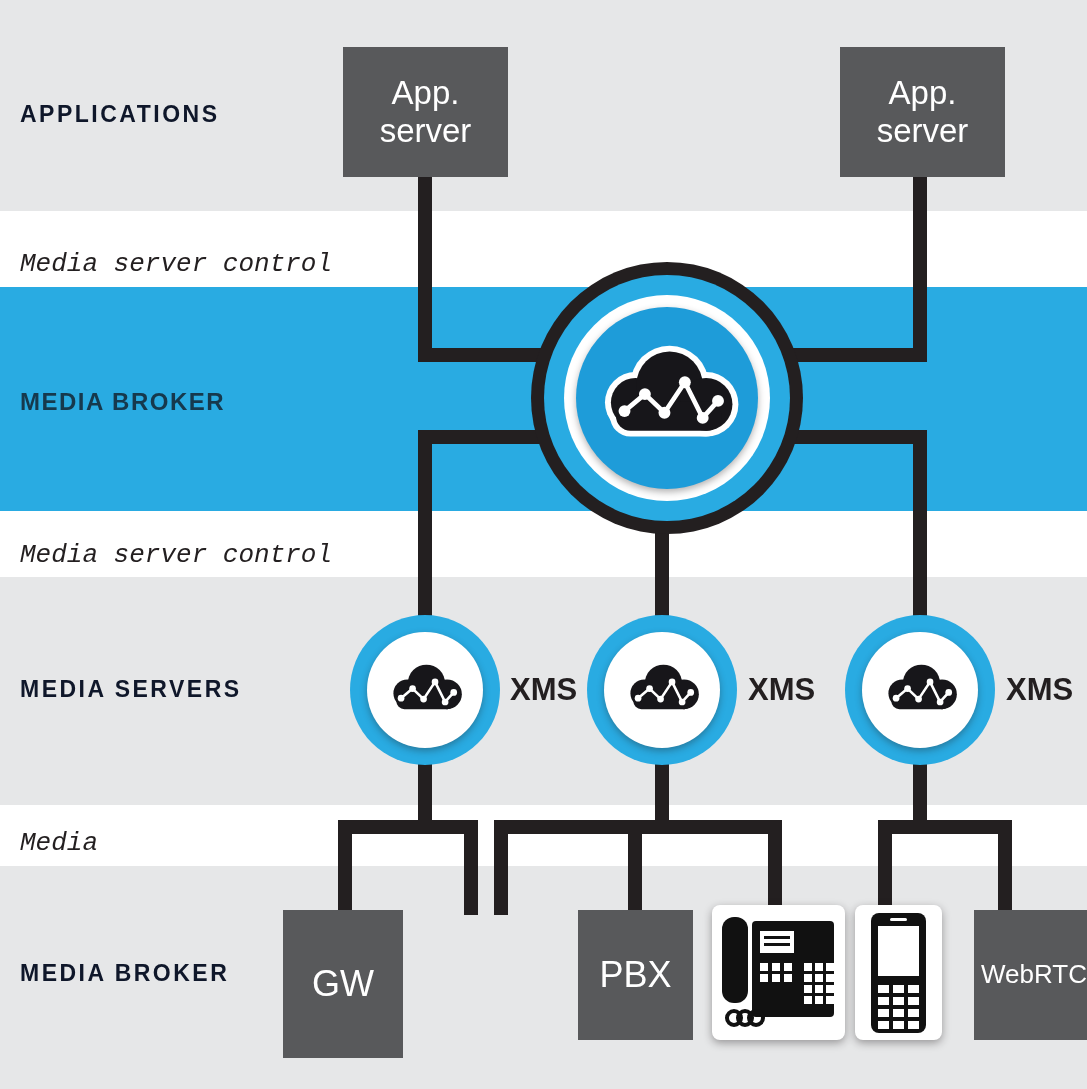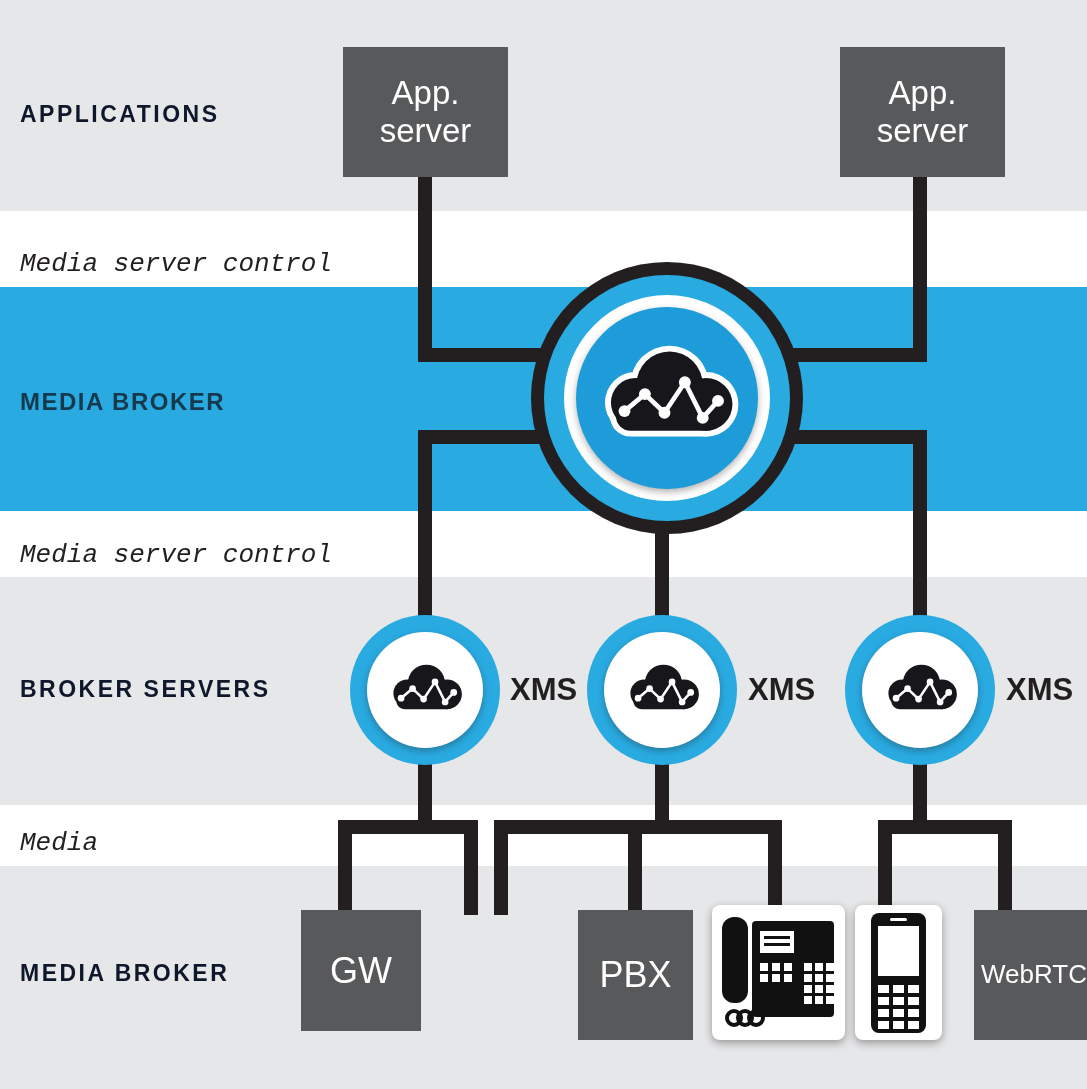--- a/index.html
+++ b/index.html
@@ -64,21 +64,21 @@
 
   <div class="band gray" style="top:0;height:211px"></div>
   <div class="band blue" style="top:287px;height:224px"></div>
   <div class="band gray" style="top:577px;height:228px"></div>
   <div class="band gray" style="top:866px;height:223px"></div>
 
   <div class="band-label" style="top:101px">APPLICATIONS</div>
   <div class="band-label italic" style="top:249px">Media server control</div>
   <div class="band-label broker" style="top:388px">MEDIA BROKER</div>
   <div class="band-label italic" style="top:540px">Media server control</div>
-  <div class="band-label" style="top:676px">BROKER SERVERS</div>
+  <div class="band-label" style="top:676px">MEDIA SERVERS</div>
   <div class="band-label italic" style="top:828px">Media</div>
   <div class="band-label" style="top:960px">MEDIA BROKER</div>
 
   <div class="line" style="left:418px;top:176px;width:14px;height:186px"></div>
   <div class="line" style="left:418px;top:348px;width:250px;height:14px"></div>
   <div class="line" style="left:913px;top:176px;width:14px;height:186px"></div>
   <div class="line" style="left:668px;top:348px;width:259px;height:14px"></div>
 
   <div class="line" style="left:418px;top:430px;width:509px;height:14px"></div>
   <div class="line" style="left:418px;top:430px;width:14px;height:192px"></div>
@@ -130,21 +130,21 @@
     </svg>
   <div class="xms-label" style="left:748px;top:672px">XMS</div>
 
   <div class="circle c-blue" style="left:845px;top:615px;width:150px;height:150px"></div>
   <div class="circle c-white c-shadow" style="left:862px;top:632px;width:116px;height:116px"></div>
   <svg class="cloud-svg" style="left:872px;top:657px" width="96" height="67" viewBox="0 0 200 140">
       <use href="#cloud-net"></use>
     </svg>
   <div class="xms-label" style="left:1006px;top:672px">XMS</div>
 
-  <div class="box" style="left:301px;top:910px;width:120px;height:121px">
+  <div class="box" style="left:283px;top:910px;width:120px;height:148px">
     <div class="lbl">GW</div>
   </div>
   <div class="box" style="left:578px;top:910px;width:115px;height:130px">
     <div class="lbl">PBX</div>
   </div>
 
   <div class="tile" style="left:712px;top:905px;width:133px;height:135px">
     <svg width="133" height="135" viewBox="0 0 133 135">
 
       <rect x="10" y="12" width="26" height="86" rx="12" fill="#111111"></rect>

